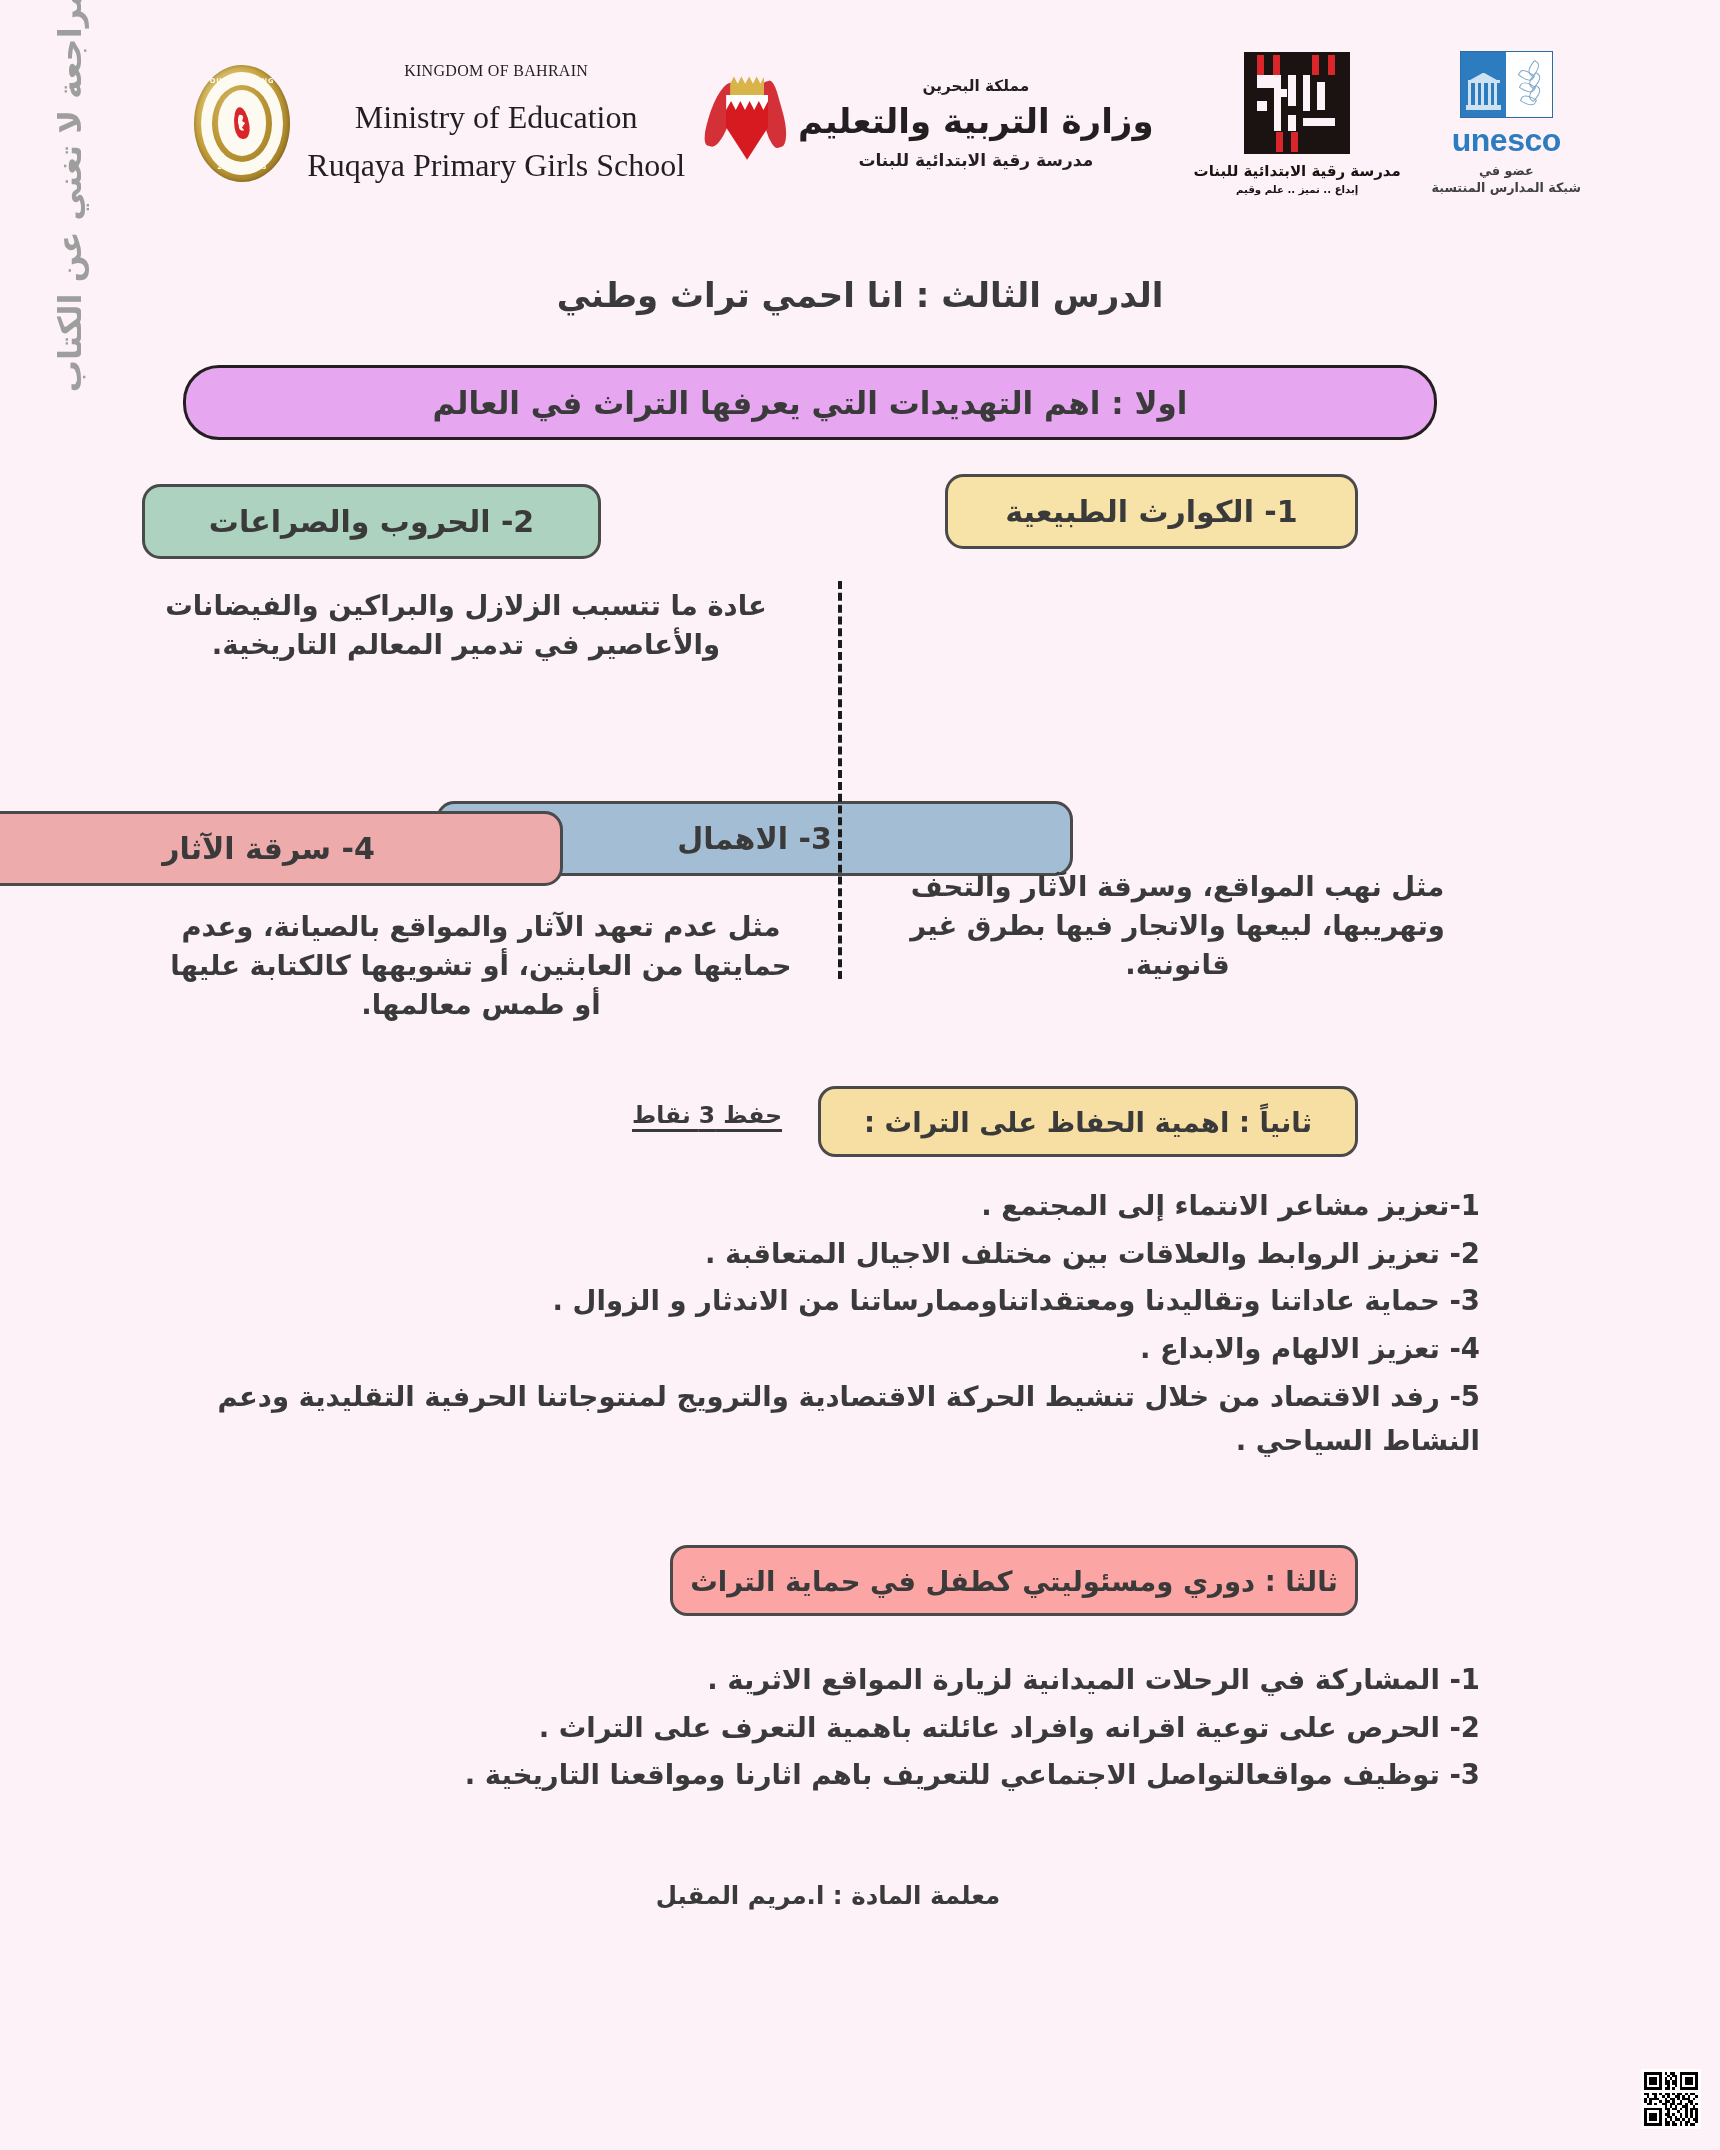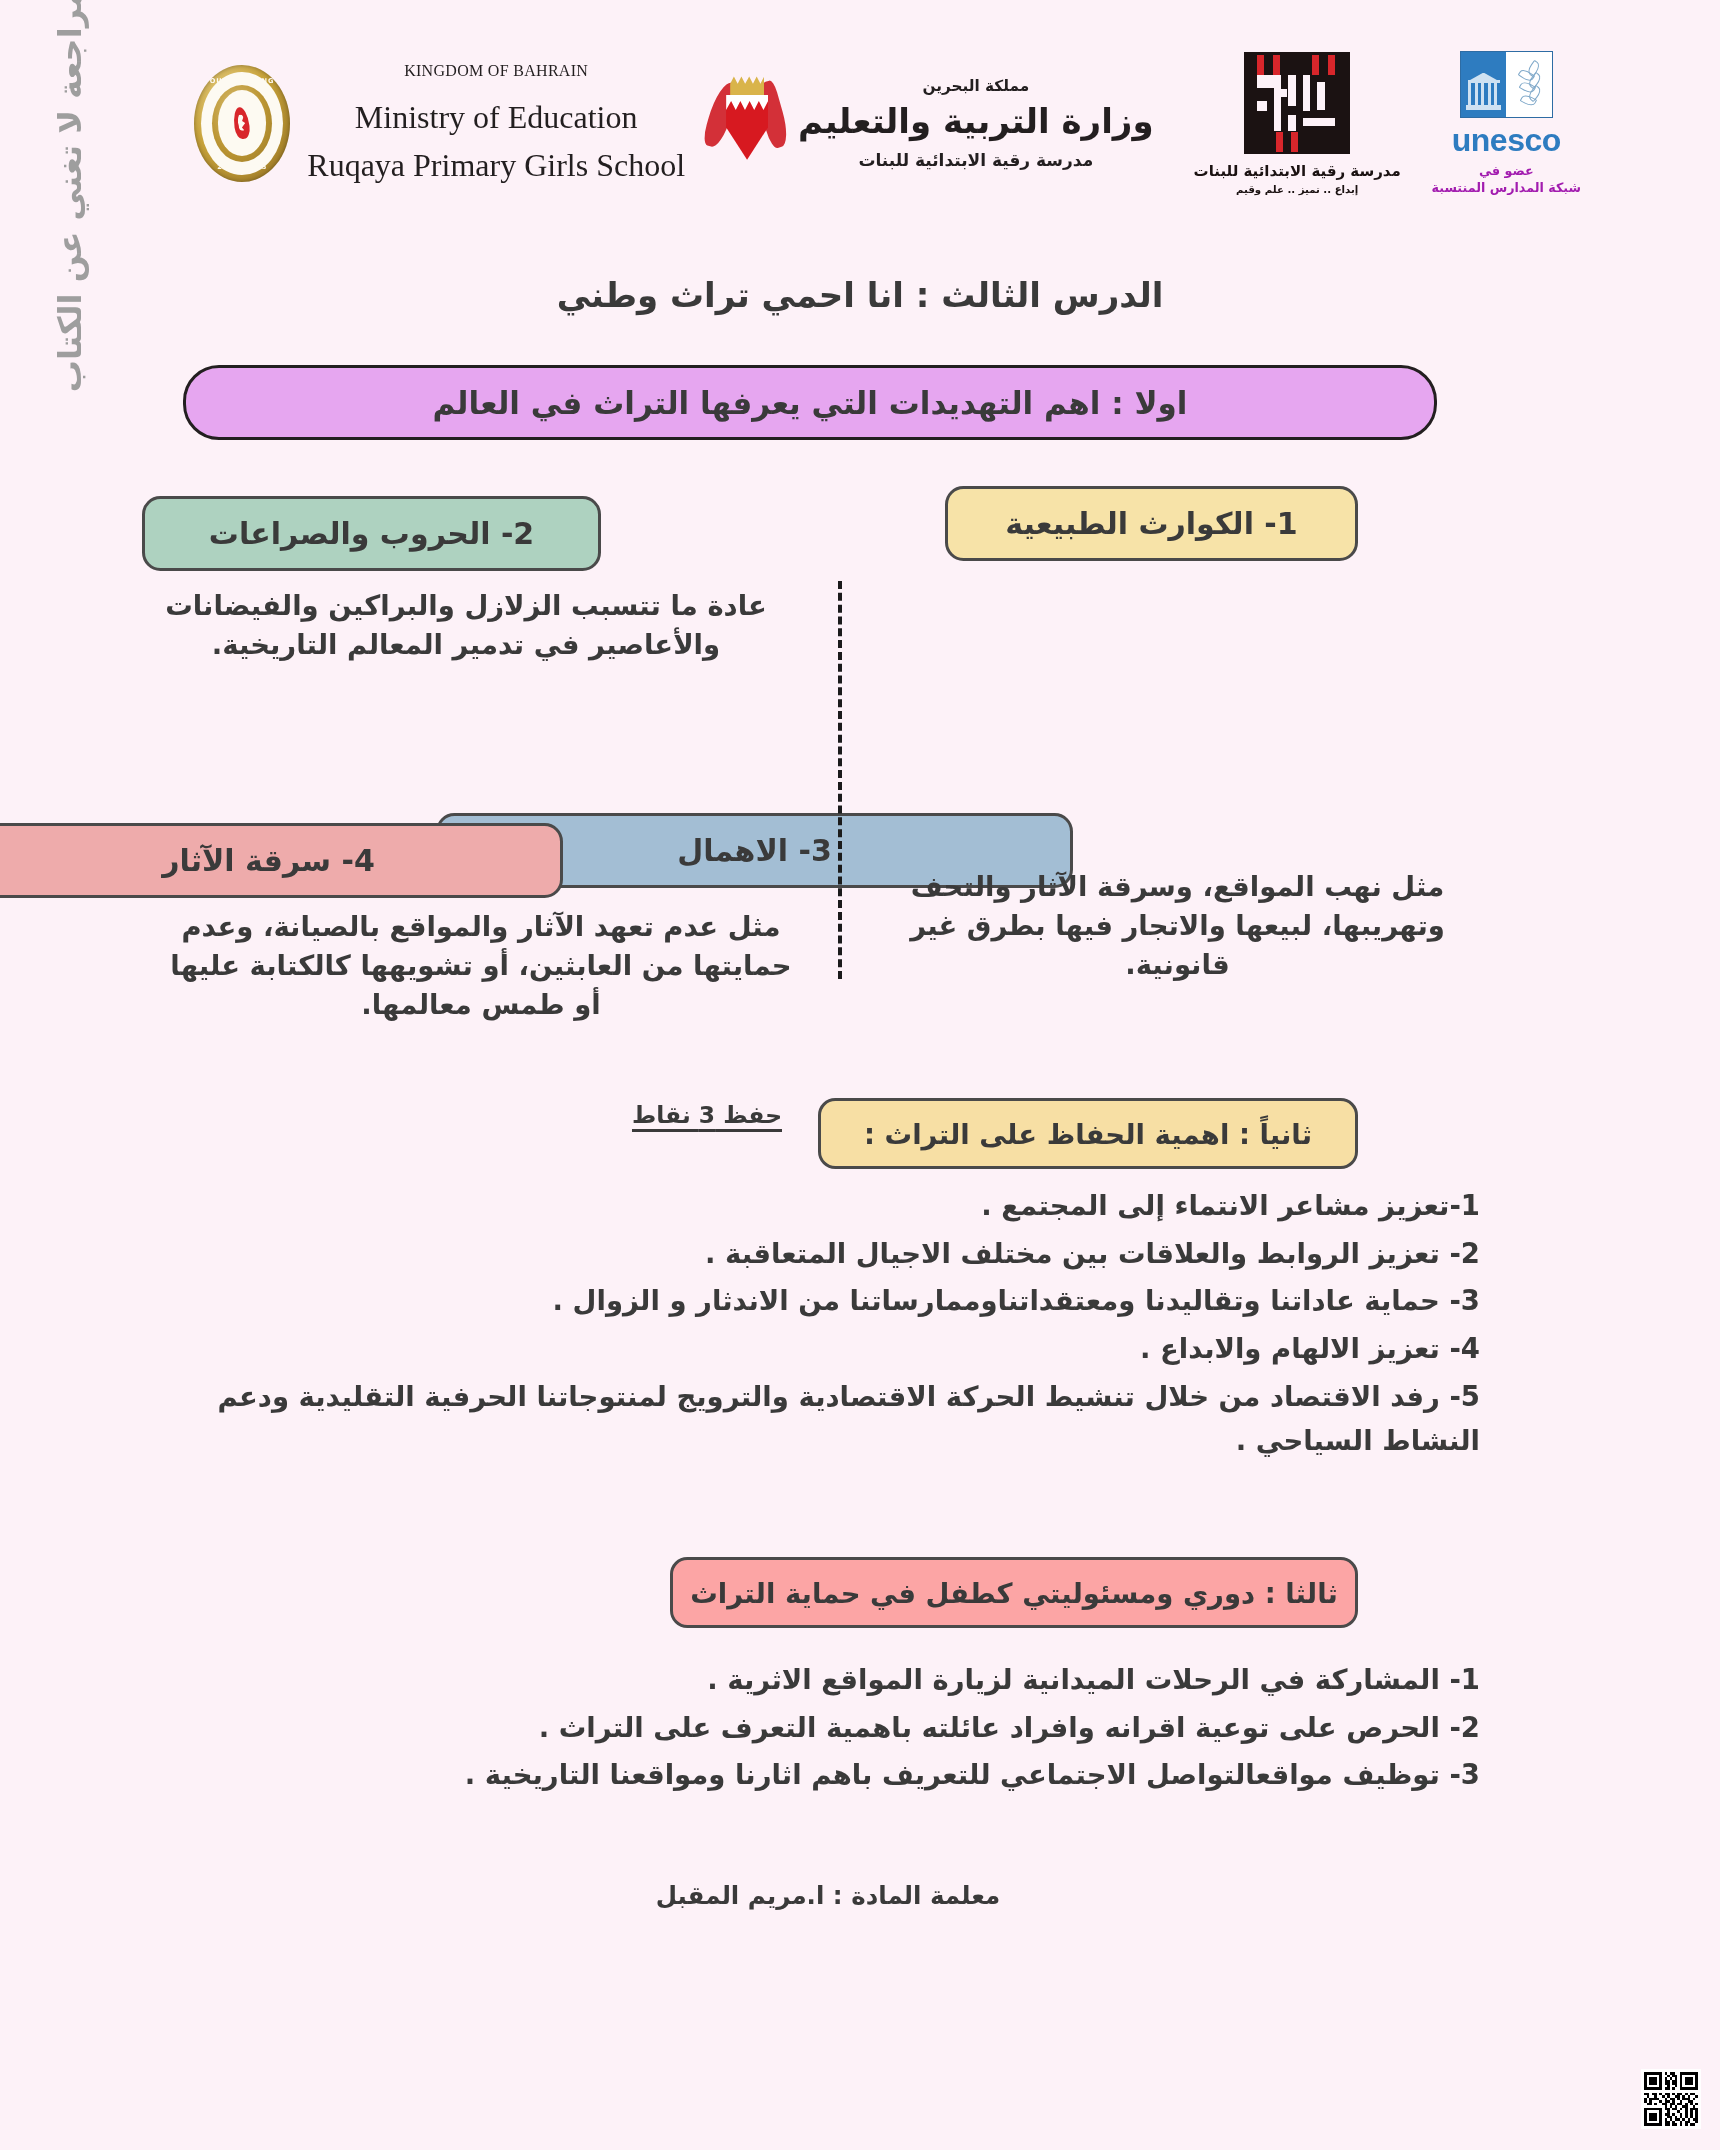--- a/index.html
+++ b/index.html
@@ -267,21 +267,21 @@
     font-size: 32px; font-weight: 700;
     color: #2e7cc0;
     letter-spacing: -0.5px;
     margin-top: 4.1px;
     font-family: "Liberation Sans", sans-serif;
   }
   .unesco-sub {
     direction: rtl;
     font-size: 12.7px;
     font-weight: 700;
-    color: #a21caf;
+    color: #404040;
     line-height: 1.35;
     margin-top: 3.1px;
   }
 
   
   .lesson-title {
     position: absolute;
     top: 275px;
     left: 0; right: 0;
     text-align: center;
@@ -319,21 +319,20 @@
     box-sizing: border-box;
     display: flex;
     align-items: center;
     justify-content: center;
     direction: rtl;
     font-weight: 700;
     font-size: 30px;
     color: #3a3a3a;
     border: 3.1px solid #4a4a4a;
     border-radius: 18.4px;
-    margin-top: 12px;
   }
   .box-disasters {
     top: 474px; right: 362px;
     width: 413px; height: 75px;
     background: #f7e3a8;
   }
   .box-wars {
     top: 484px; right: 1119px;
     width: 459px; height: 75px;
     background: #aed2c0;

